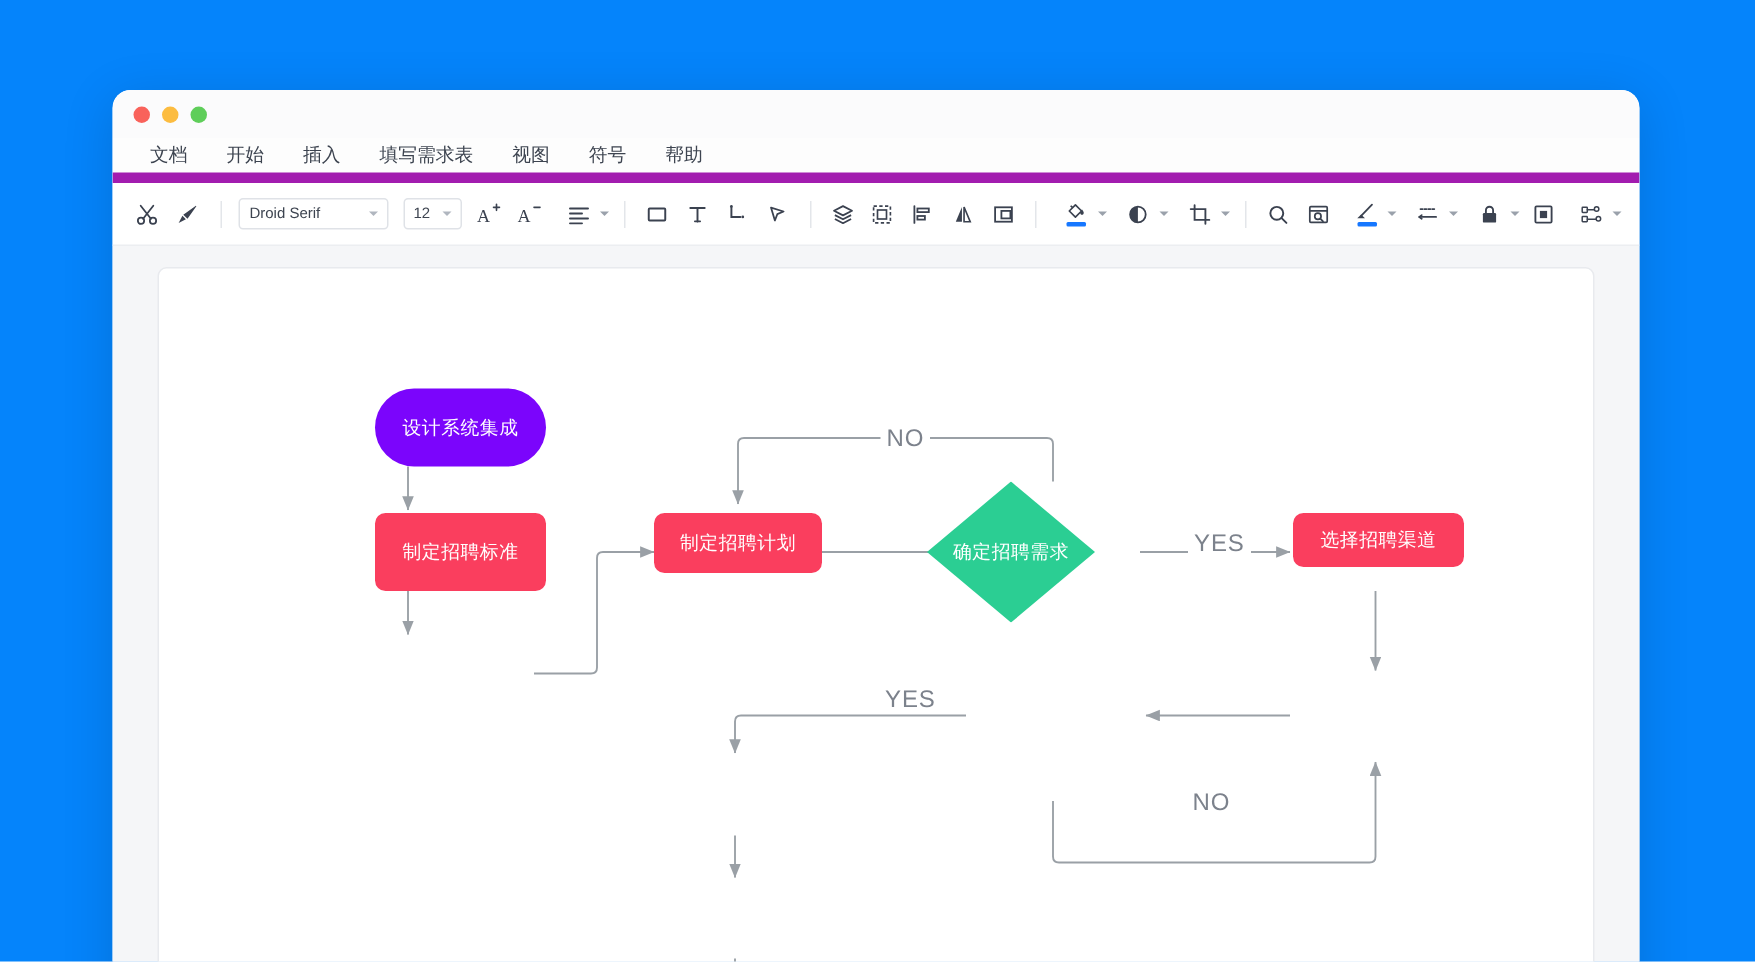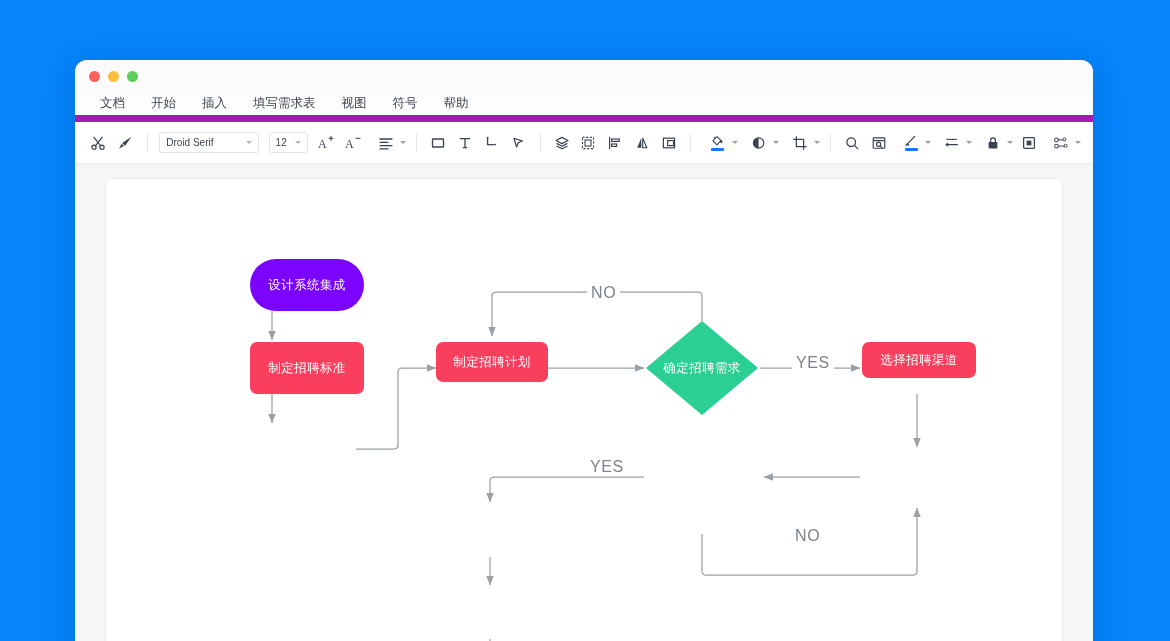--- a/index.html
+++ b/index.html
@@ -418,21 +418,21 @@
 
       <div class="node rect" style="left:144px;top:163px;width:114px;height:52px;background:#fa3e5e;">
         <span>制定招聘标准</span>
       </div>
 
 
       <div class="node rect" style="left:330px;top:163px;width:112px;height:40px;background:#fa3e5e;">
         <span>制定招聘计划</span>
       </div>
 
-      <div class="node diamond" style="left:540px;top:142px;width:112px;height:94px;">
+      <div class="node diamond" style="left:512px;top:142px;width:112px;height:94px;">
         <svg style="position:absolute;left:0;top:0" width="112" height="94">
           <polygon points="56,0 112,47 56,94 0,47" fill="#2bce93"></polygon>
         </svg>
         <span style="position:relative">确定招聘需求</span>
       </div>
 
       <div class="node rect" style="left:756px;top:163px;width:114px;height:36px;background:#fa3e5e;">
         <span>选择招聘渠道</span>
       </div>
 

